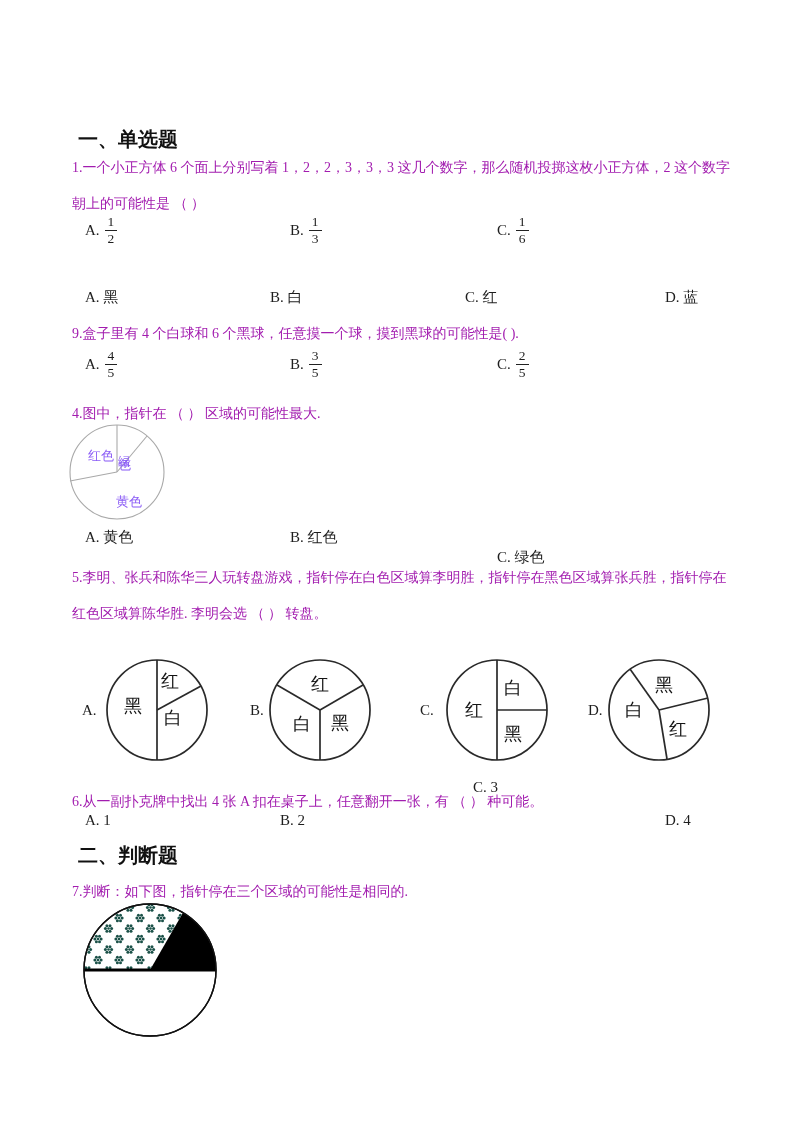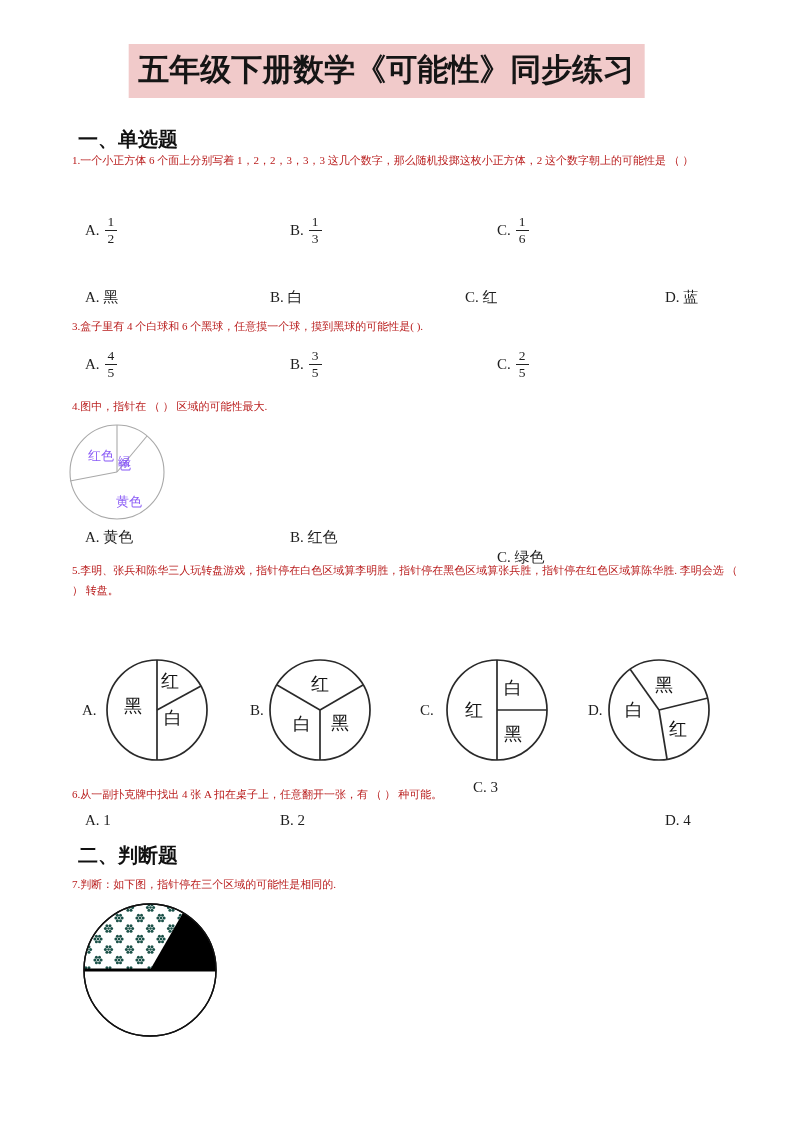--- a/index.html
+++ b/index.html
@@ -2,38 +2,37 @@
 <html><head>
 <meta charset="utf-8">
 <style>
   html,body{margin:0;padding:0;background:#ffffff;}
   #page{position:relative;width:793px;height:1122px;background:#ffffff;overflow:hidden;
         font-family:"Liberation Serif",serif;color:#1e1e1e;}
   .abs{position:absolute;}
   .title{font-family:"Liberation Sans",sans-serif;font-weight:bold;font-size:31px;
          background:#f1caca;color:#151515;padding:5px 10px 7px 10px;white-space:nowrap;}
   .heading{font-family:"Liberation Sans",sans-serif;font-weight:bold;font-size:20px;color:#111;}
-  .qtext{font-size:11px;line-height:20px;width:668px;color:#b91c1c;}
+  .qtext{font-size:14px;line-height:36px;width:668px;color:#a21caf;}
   .opt{font-size:15px;white-space:nowrap;color:#1e1e1e;}
   .frac{display:inline-flex;flex-direction:column;align-items:center;vertical-align:middle;
         font-size:13.5px;line-height:1.15;margin-left:5px;position:relative;top:-2px;}
   .frac .den{border-top:1.3px solid #222;padding:0 3px;}
   .spinner-label{font-size:15px;}
   .region-label{font-size:18px;color:#141414;transform:translate(-50%,-50%);white-space:nowrap;
                 font-family:"Liberation Sans",sans-serif;}
   .hd-label{font-size:13px;color:#8b5cf6;transform:translate(-50%,-50%);white-space:nowrap;}
   .hd-label.vert{writing-mode:vertical-rl;letter-spacing:2px;}
   svg{display:block;}
 </style>
 </head>
 <body>
 
 <div id="page">
 
-  <div class="abs title" style="left:50%;top:44px;transform:translateX(-52%);">五年级下册数学《可能性》同步练习</div>
 
   <div class="abs heading" style="left:78px;top:126px;">一、单选题</div>
 
   <div class="abs qtext" style="left:72px;top:150px;">1.一个小正方体 6 个面上分别写着 1，2，2，3，3，3 这几个数字，那么随机投掷这枚小正方体，2 这个数字朝上的可能性是 （  ）</div>
   <div class="abs opt" style="left:85px;top:216px;">
     <span>A.</span><span class="frac">
         <span class="num">1</span>
         <span class="den">2</span>
       </span>
   </div>
@@ -48,21 +47,21 @@
         <span class="num">1</span>
         <span class="den">6</span>
       </span>
   </div>
 
   <div class="abs opt" style="left:85px;top:288px;">A. 黑</div>
   <div class="abs opt" style="left:270px;top:288px;">B. 白</div>
   <div class="abs opt" style="left:465px;top:288px;">C. 红</div>
   <div class="abs opt" style="left:665px;top:288px;">D. 蓝</div>
 
-  <div class="abs qtext" style="left:72px;top:316px;">3.盒子里有 4 个白球和 6 个黑球，任意摸一个球，摸到黑球的可能性是(  ).</div>
+  <div class="abs qtext" style="left:72px;top:316px;">9.盒子里有 4 个白球和 6 个黑球，任意摸一个球，摸到黑球的可能性是(  ).</div>
   <div class="abs opt" style="left:85px;top:350px;">
     <span>A.</span><span class="frac">
         <span class="num">4</span>
         <span class="den">5</span>
       </span>
   </div>
   <div class="abs opt" style="left:290px;top:350px;">
     <span>B.</span><span class="frac">
         <span class="num">3</span>
         <span class="den">5</span>

